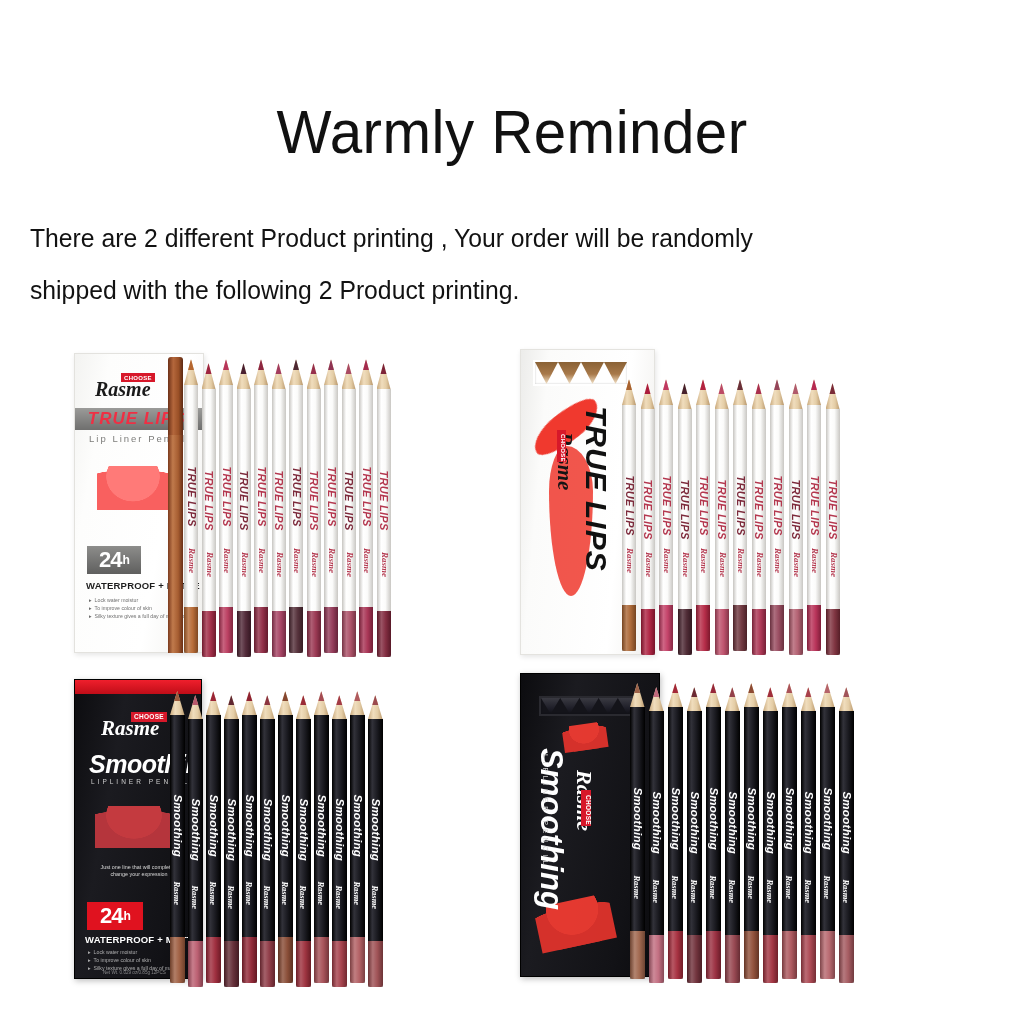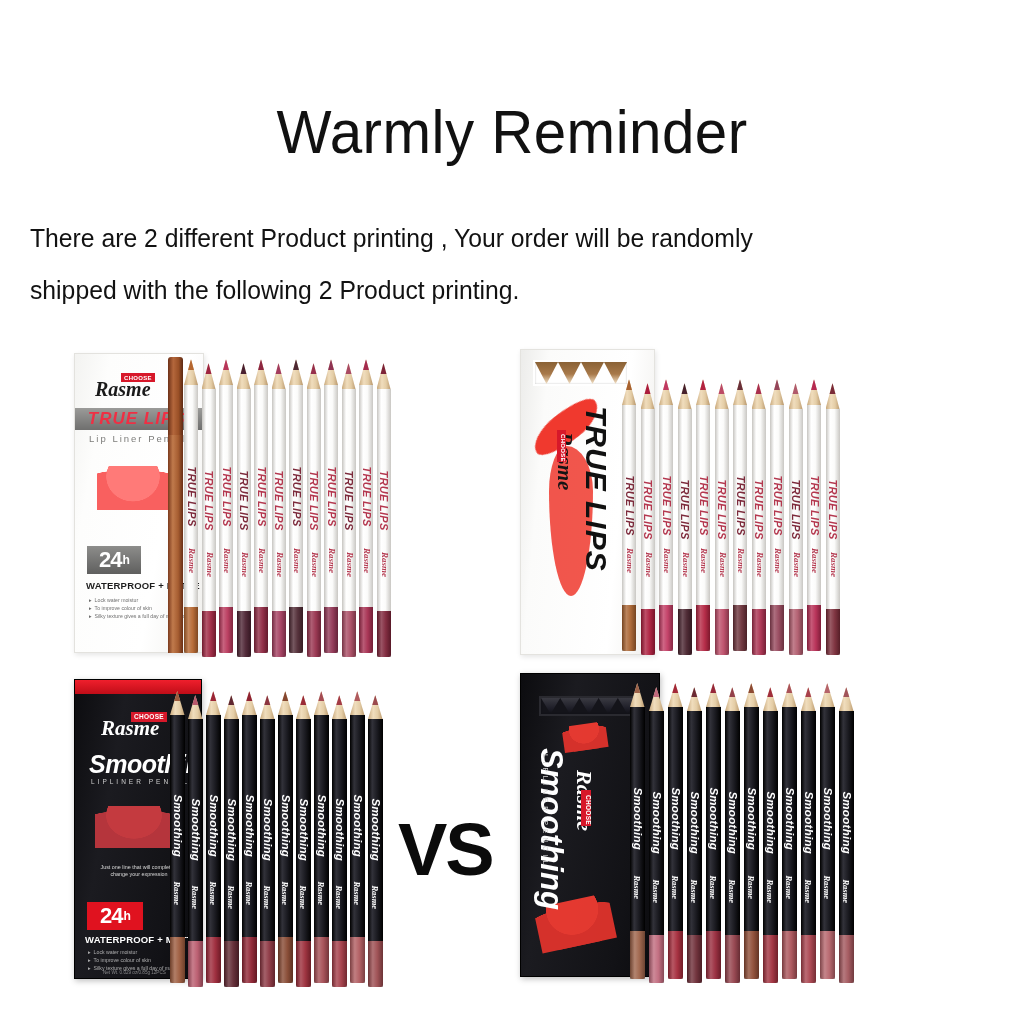--- a/index.html
+++ b/index.html
@@ -446,21 +446,20 @@
             </div>
             <div class="p-body white" style="height: 222px;">
               <span class="p-label true" style="font-size: 11px;">TRUE LIPS</span>
               <span class="p-brand onwhite" style="font-size: 9px; bottom: 42px; left: 50%; transform: translateX(-50%) rotate(90deg);">Rasme</span>
             </div>
             <div class="p-cap" style="height: 46px; background: rgb(125, 35, 56);"></div>
           </div>
         </div>
     </div>
 
-    <div class="vs" id="vs-top">VS</div>
 
     <div class="panel panel-right">
 
       <div class="box box-white2" style="left:0px; top:4px; width:135px; height:306px;">
         <div class="tray-window" style="left:12px; top:10px; width:96px; height:26px;">
           <div class="tray-tip"></div>
           <div class="tray-tip"></div>
           <div class="tray-tip"></div>
           <div class="tray-tip"></div>
         </div>

